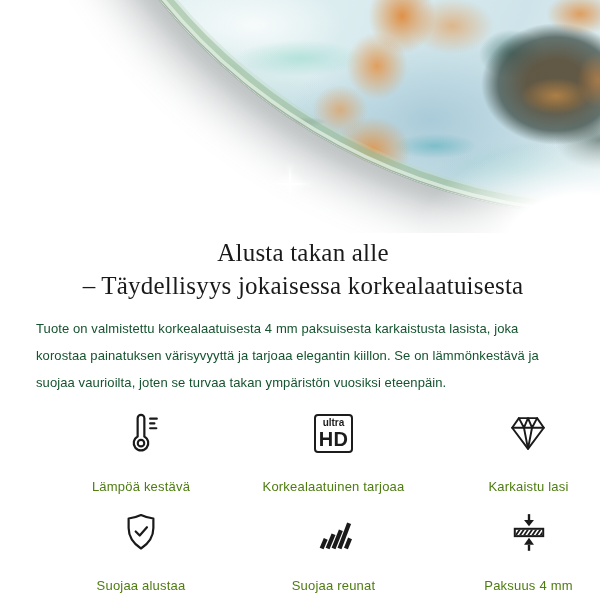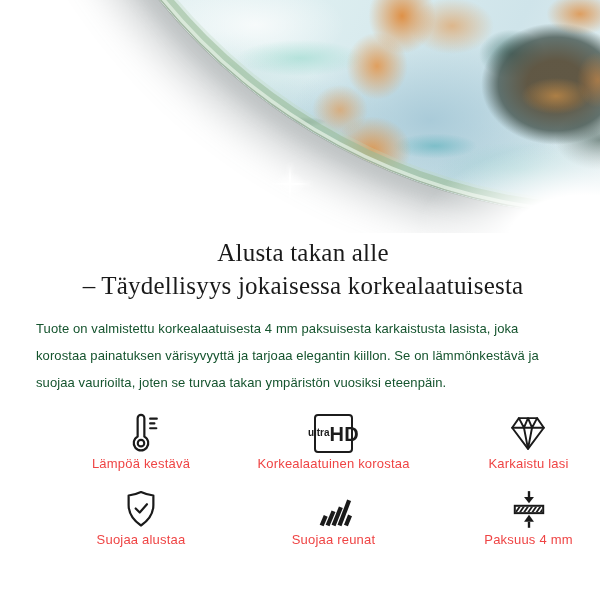--- a/index.html
+++ b/index.html
@@ -96,24 +96,24 @@
     margin:13px 0 0;max-width:546px;font-size:13px;line-height:27px;color:#14532d;letter-spacing:.1px;
   }
 
   
   .features{
     display:grid;grid-template-columns:190px 195px 195px;row-gap:14px;
     margin:14px 0 0 10px;justify-items:center;
   }
   .feature{display:flex;flex-direction:column;align-items:center;}
   .icon-box{height:46px;display:flex;align-items:center;justify-content:center;}
-  .feature-label{margin-top:0;font-size:13px;line-height:16px;color:#ef4444;letter-spacing:.2px;}
+  .feature-label{margin-top:23px;font-size:13px;line-height:16px;color:#4d7c0f;letter-spacing:.2px;}
   .uhd{
     width:39px;height:39px;border:2.5px solid #1c1c1c;border-radius:4px;box-sizing:border-box;
-    display:flex;flex-direction:row;align-items:center;justify-content:center;color:#1c1c1c;line-height:1;
+    display:flex;flex-direction:column;align-items:center;justify-content:center;color:#1c1c1c;line-height:1;
   }
   .uhd-top{font-size:10px;font-weight:700;}
   .uhd-bottom{font-size:20px;font-weight:700;letter-spacing:.3px;margin-top:1px;}
   svg.ic{display:block;}
 </style>
 </head>
 <body>
 
 <div class="page">
 
@@ -150,21 +150,21 @@
         <div class="feature-label">Lämpöä kestävä</div>
       </div>
 
       <div class="feature">
         <div class="icon-box">
           <div class="uhd">
             <span class="uhd-top">ultra</span>
             <span class="uhd-bottom">HD</span>
           </div>
         </div>
-        <div class="feature-label">Korkealaatuinen korostaa</div>
+        <div class="feature-label">Korkealaatuinen tarjoaa</div>
       </div>
 
       <div class="feature">
         <div class="icon-box">
           <svg class="ic" width="46" height="46" viewBox="0 0 48 48" fill="none" stroke="#1a1a1a" stroke-width="2" stroke-linecap="round" stroke-linejoin="round">
             <path d="M14.5 8.5 H33.5 L40.5 18.5 L24 40.5 L7.5 18.5 Z"></path>
             <path d="M7.5 18.5 H40.5"></path>
             <path d="M14.5 8.5 L19.8 18.5 L24 8.5 L28.2 18.5 L33.5 8.5"></path>
             <path d="M19.8 18.5 L24 40.5 M28.2 18.5 L24 40.5"></path>
           </svg>

